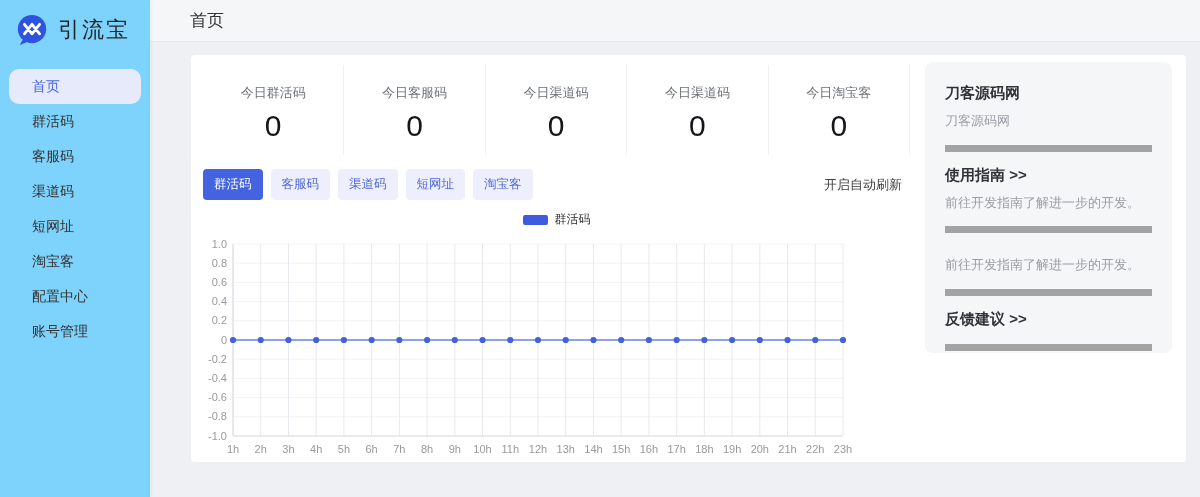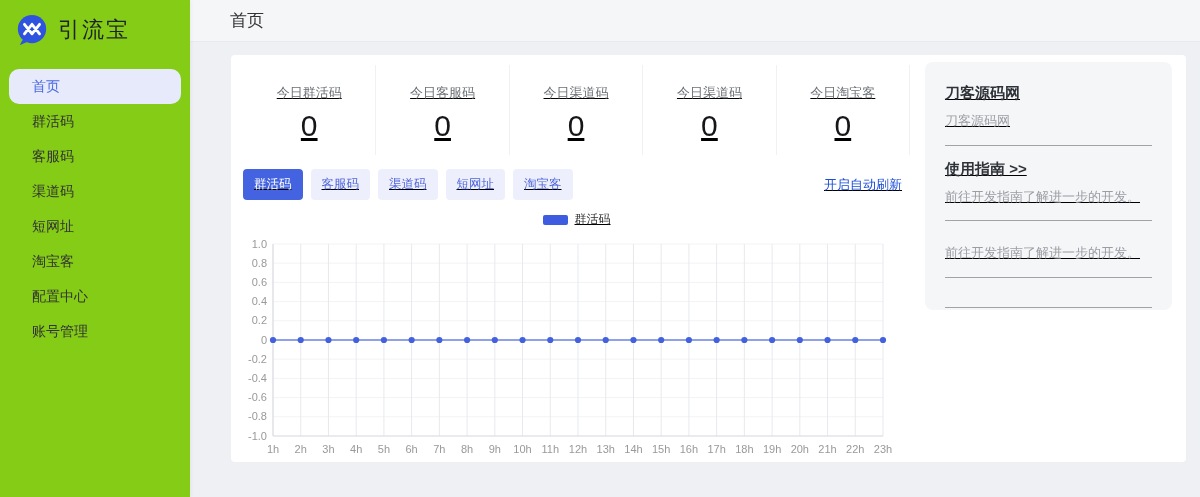--- a/index.html
+++ b/index.html
@@ -1,61 +1,61 @@
 <!DOCTYPE html>
 <html><head>
 <meta charset="utf-8">
 <style>
   * { margin:0; padding:0; box-sizing:border-box; }
   html,body { width:1200px; height:497px; overflow:hidden;
     font-family:"Liberation Sans","DejaVu Sans",sans-serif; background:#eef0f4; }
   .app { display:flex; width:1200px; height:497px; }
 
   
-  .sidebar { width:190px; flex-shrink:0; background:#84cc16; box-shadow:1px 0 4px rgba(0,0,0,.05); z-index:2; }
+  .sidebar { width:150px; flex-shrink:0; background:#7dd3fc; box-shadow:1px 0 4px rgba(0,0,0,.05); z-index:2; }
   .logo { display:flex; align-items:center; gap:9px; padding:13px 14px 10px 15px; }
   .logo-text { font-size:22px; color:#1f2329; letter-spacing:2px; }
   .menu { padding:12px 9px 0 9px; }
   .menu-item { height:35px; display:flex; align-items:center; padding:0 23px;
     font-size:14px; color:#333; border-radius:10px; cursor:pointer; }
   .menu-item.active { background:#e6eafb; color:#4968e2; }
 
   
   .main { flex:1; display:flex; flex-direction:column; min-width:0; }
   .page-header { height:42px; background:#f5f6f8; border-bottom:1px solid #e7e9ed;
     display:flex; align-items:center; padding:0 40px; }
   .page-title { font-size:17px; color:#333; }
-  .content { flex:1; padding:13px 14px 0 41px;text-decoration:underline; }
+  .content { flex:1; padding:13px 14px 0 41px; }
   .card { background:#fff; border-radius:4px; height:407px; display:flex;
     padding:10px 14px 0 12px; gap:15px; }
   .left-col { flex:1; min-width:0; }
 
   
   .stats { display:flex; height:90px; }
   .stat { flex:1; text-align:center; padding-top:19px; border-right:1px solid #f0f1f3; }
   .stat-label { font-size:13px; color:#6b7075; }
   .stat-value { font-size:30px; color:#141619; margin-top:7px; }
 
   
   .tabs-row { display:flex; align-items:center; margin-top:14px; }
   .tab-btn { font-size:12.5px; padding:7px 11px; border-radius:4px; margin-right:8px;
     cursor:pointer; background:#edf0fc; color:#5066d9; }
   .tab-btn.active { background:#4463e0; color:#fff; }
-  .auto-refresh { margin-left:auto; margin-right:8px; color:#1d4ed8; font-size:13px; cursor:pointer; }
+  .auto-refresh { margin-left:auto; margin-right:8px; color:#404040; font-size:13px; cursor:pointer; }
 
   
   .legend-row { display:flex; justify-content:center; align-items:center; gap:7px; margin-top:11px; }
   .legend-swatch { width:25px; height:10px; border-radius:2px; }
   .legend-label { font-size:12px; color:#333; }
   .chart-wrap { margin-top:8px; }
 
   
   .info-panel { width:247px; flex-shrink:0; align-self:flex-start; margin-top:-3px;
     background:#f5f6f8; border-radius:8px; padding:8px 20px 2px 20px; }
-  .panel-section { padding:14px 0 15px 0; border-bottom:1px solid #a3a3a3; }
+  .panel-section { padding:14px 0 15px 0; border-bottom:7px solid #a3a3a3; }
   .panel-title { font-size:15px; font-weight:bold; color:#2f3338; }
   .panel-title.linkish { cursor:pointer; }
   .panel-desc { font-size:13px; color:#9a9da3; margin-top:9px; line-height:1.35; }
 </style>
 </head>
 <body>
 
 <div class="app">
 
   <aside class="sidebar">
@@ -234,19 +234,20 @@
               <div class="panel-desc">刀客源码网</div>
             </div>
             <div class="panel-section">
               <div class="panel-title linkish">使用指南 &gt;&gt;</div>
               <div class="panel-desc">前往开发指南了解进一步的开发。</div>
             </div>
             <div class="panel-section">
               <div class="panel-desc">前往开发指南了解进一步的开发。</div>
             </div>
             <div class="panel-section">
+              <div class="panel-title linkish">反馈建议 &gt;&gt;</div>
             </div>
           </div>
 
       </div>
     </div>
   </div>
 </div>
 
 </body></html>

